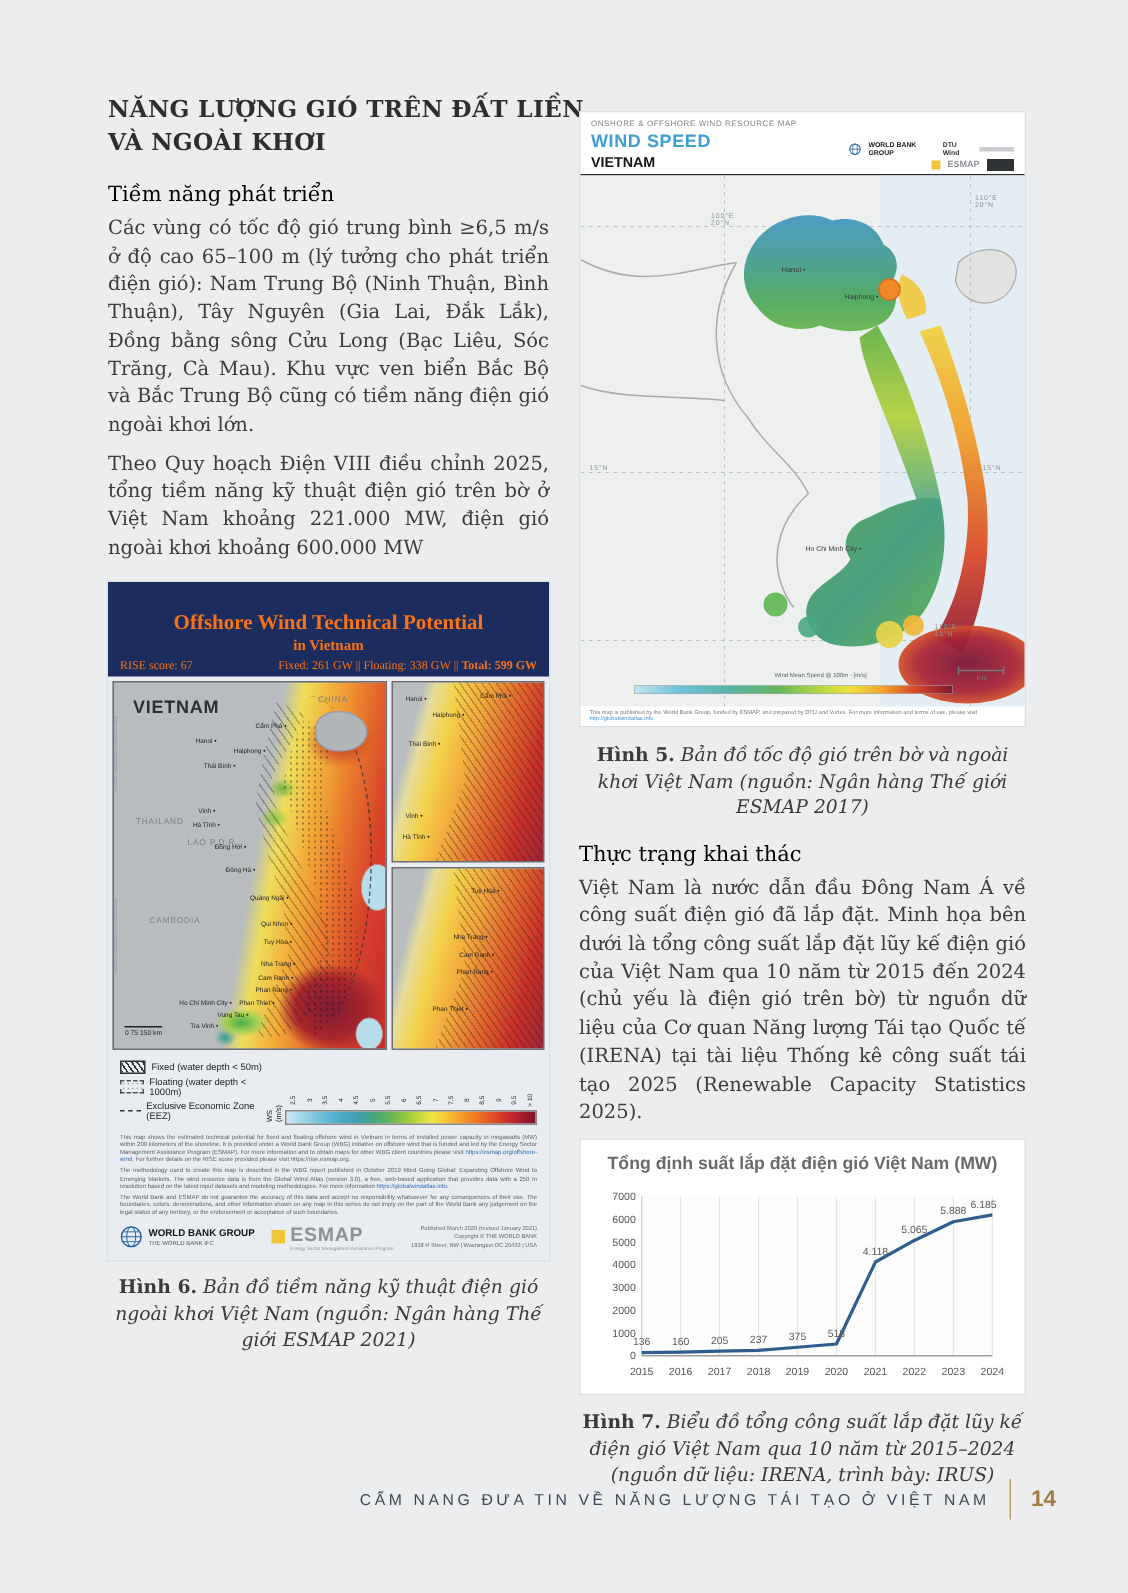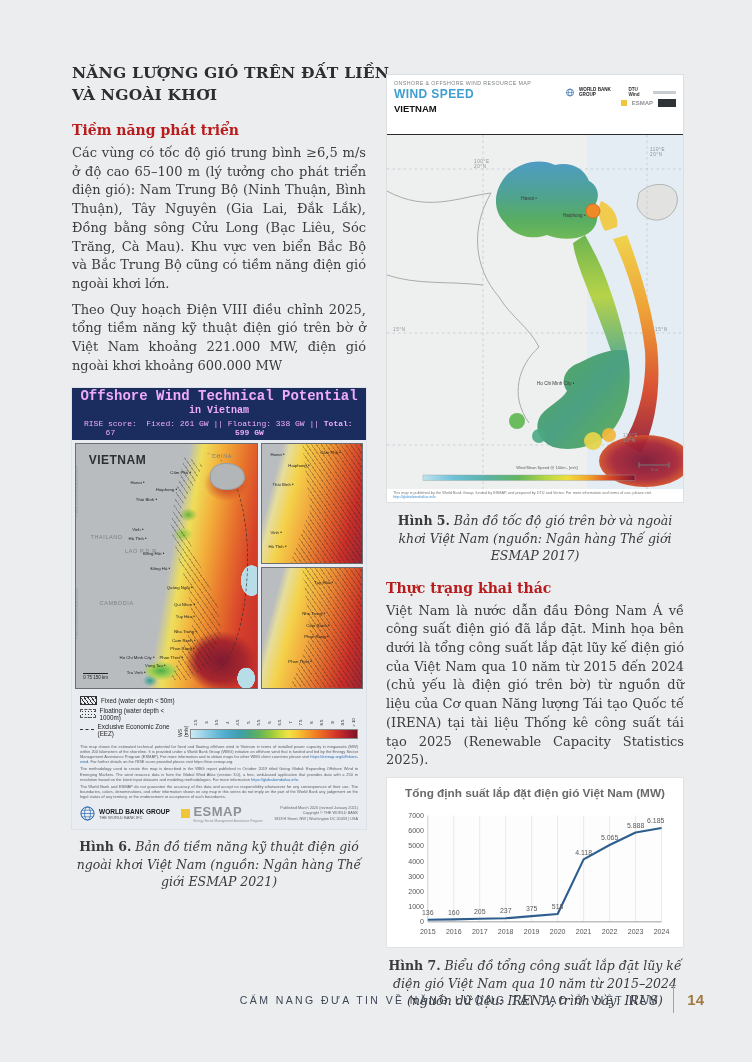--- a/index.html
+++ b/index.html
@@ -2,28 +2,28 @@
 <html><head>
 <meta charset="utf-8">
 <style>
   html,body{margin:0;padding:0;background:#ebedef;}
   .page{position:relative;width:740px;height:1062px;background:#ebedef;overflow:hidden;
         font-family:"DejaVu Serif", serif;color:#3c3c3e;}
   
   .col-left{position:absolute;left:72px;top:62px;width:294px;}
   .col-right{position:absolute;left:386px;top:74px;width:298px;}
   .doc-title{font-size:15.5px;font-weight:bold;color:#2e2e30;line-height:1.45;letter-spacing:.2px;}
-  .sec-head{font-size:14px;font-weight:bold;color:#b91c1c;margin:15px 0 6px 0;}
+  .sec-head{font-size:14px;font-weight:normal;color:#000000;margin:15px 0 6px 0;}
   .para{font-size:13px;line-height:1.44;text-align:justify;margin:0 0 7px 0;}
   .caption{font-size:12.5px;text-align:center;line-height:1.4;margin-top:9px;color:#3a3a3c;}
   .caption i{font-style:italic;}
   .caption b{font-style:normal;font-weight:bold;text-align:right;}
   
   .f6{margin-top:12px;background:#e9edf2;box-shadow:0 0 0 1px #dde2e8;}
-  .f6-head{background:#1b2d5e;color:#f0abfc;text-align:center;padding:0 4px 3px;font-family:Liberation Mono, monospace;}
+  .f6-head{background:#1b2d5e;color:#f97316;text-align:center;padding:20px 4px 3px;font-family:Liberation Serif, serif;}
   .f6-title{font-size:14px;font-weight:bold;}
   .f6-sub{font-size:10px;font-weight:bold;margin-top:1px;}
   .f6-stats{display:flex;justify-content:space-between;font-size:8px;margin-top:3px;padding:0 4px;}
   .f6-maps{display:flex;gap:3px;padding:3px;height:252px;box-sizing:border-box;}
   .f6-main{position:relative;flex:0 0 63%;border:1px solid #6b6f73;overflow:hidden;background-color:#b8bcbe;
     background-image:
       radial-gradient(18px 26px at 97% 56%, #b7dde9 58%, rgba(183,221,233,0) 60%),
       radial-gradient(15px 18px at 94% 96%, #b7dde9 58%, rgba(183,221,233,0) 60%),
       radial-gradient(50px 42px at 80% 89%, #7e1b31 0%, #a8262c 48%, rgba(168,38,44,0) 72%),
       radial-gradient(32px 26px at 83% 16%, #bd2c22 0%, rgba(189,44,34,0) 70%),
@@ -70,21 +70,21 @@
   .wb-lockup{display:flex;align-items:center;gap:4px;}
   .wb-text1{font-family:"Liberation Sans",sans-serif;font-weight:bold;font-size:6.5px;color:#14151a;}
   .wb-text2{font-family:"Liberation Sans",sans-serif;font-size:4px;color:#555;}
   .esmap-lockup{display:flex;align-items:center;gap:3px;}
   .esmap-sq{width:9px;height:9px;background:#f0c53a;}
   .esmap-word{font-family:"Liberation Sans",sans-serif;font-weight:bold;font-size:13px;color:#8e9196;letter-spacing:.5px;}
   .esmap-tag{font-family:"Liberation Sans",sans-serif;font-size:3.2px;color:#8e9196;}
   .f6-pub{font-family:"Liberation Sans",sans-serif;font-size:3.8px;color:#666;text-align:right;line-height:1.4;}
   
   .f5{background:#fbfcfb;border:1px solid #dcdfe2;}
-  .f5-head{display:flex;justify-content:space-between;align-items:center;padding:5px 7px 20px;border-bottom:1.6px solid #2b2b2b;background:#fff;}
+  .f5-head{display:flex;justify-content:space-between;align-items:flex-end;padding:5px 7px 2px;border-bottom:1.6px solid #2b2b2b;background:#fff;}
   .f5-kicker{font-family:"Liberation Sans",sans-serif;font-size:5.3px;letter-spacing:.4px;color:#7c8084;}
   .f5-windspeed{font-family:"Liberation Sans",sans-serif;font-weight:bold;font-size:12px;color:#3f9fd0;letter-spacing:.4px;margin-top:1px;}
   .f5-country{font-family:"Liberation Sans",sans-serif;font-weight:bold;font-size:9.5px;color:#141414;margin-top:2px;}
   .f5-logos{display:flex;flex-direction:column;align-items:flex-end;gap:2px;overflow:hidden;max-width:110px;}
   .f5-lrow{display:flex;align-items:center;gap:5px;}
   .f5-wb{font-family:"Liberation Sans",sans-serif;font-weight:bold;font-size:4.6px;color:#1a1b20;}
   .f5-esmap{font-family:"Liberation Sans",sans-serif;font-weight:bold;font-size:6px;color:#8e9196;}
   .f5-dtu{font-family:"Liberation Sans",sans-serif;font-weight:bold;font-size:4.6px;color:#333;}
   .smudge{background:#c9ccd0;height:3px;width:26px;}
   .darkblock{background:#2e3338;height:8px;width:18px;}

